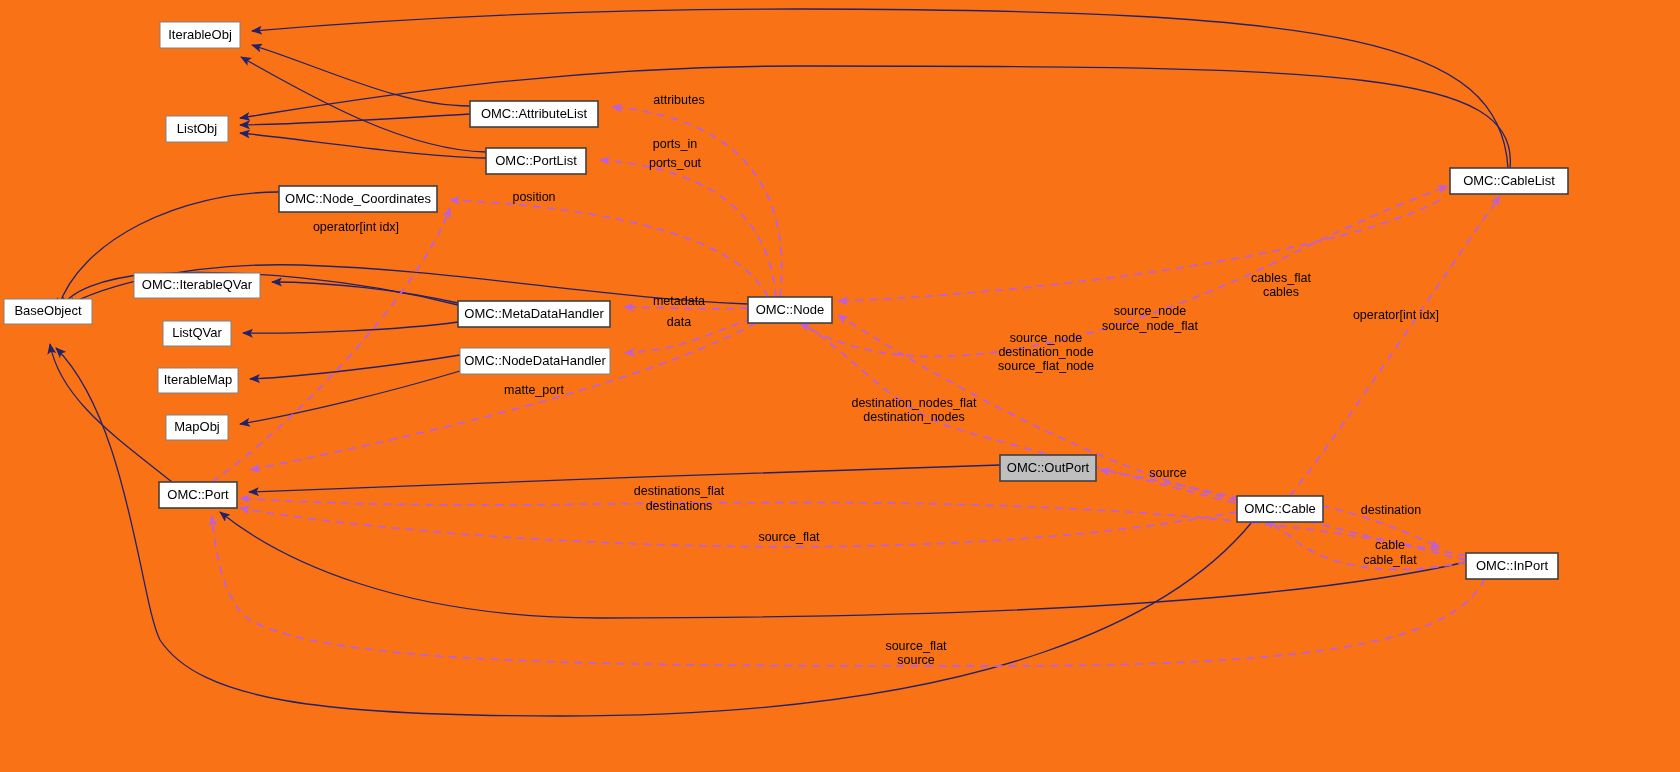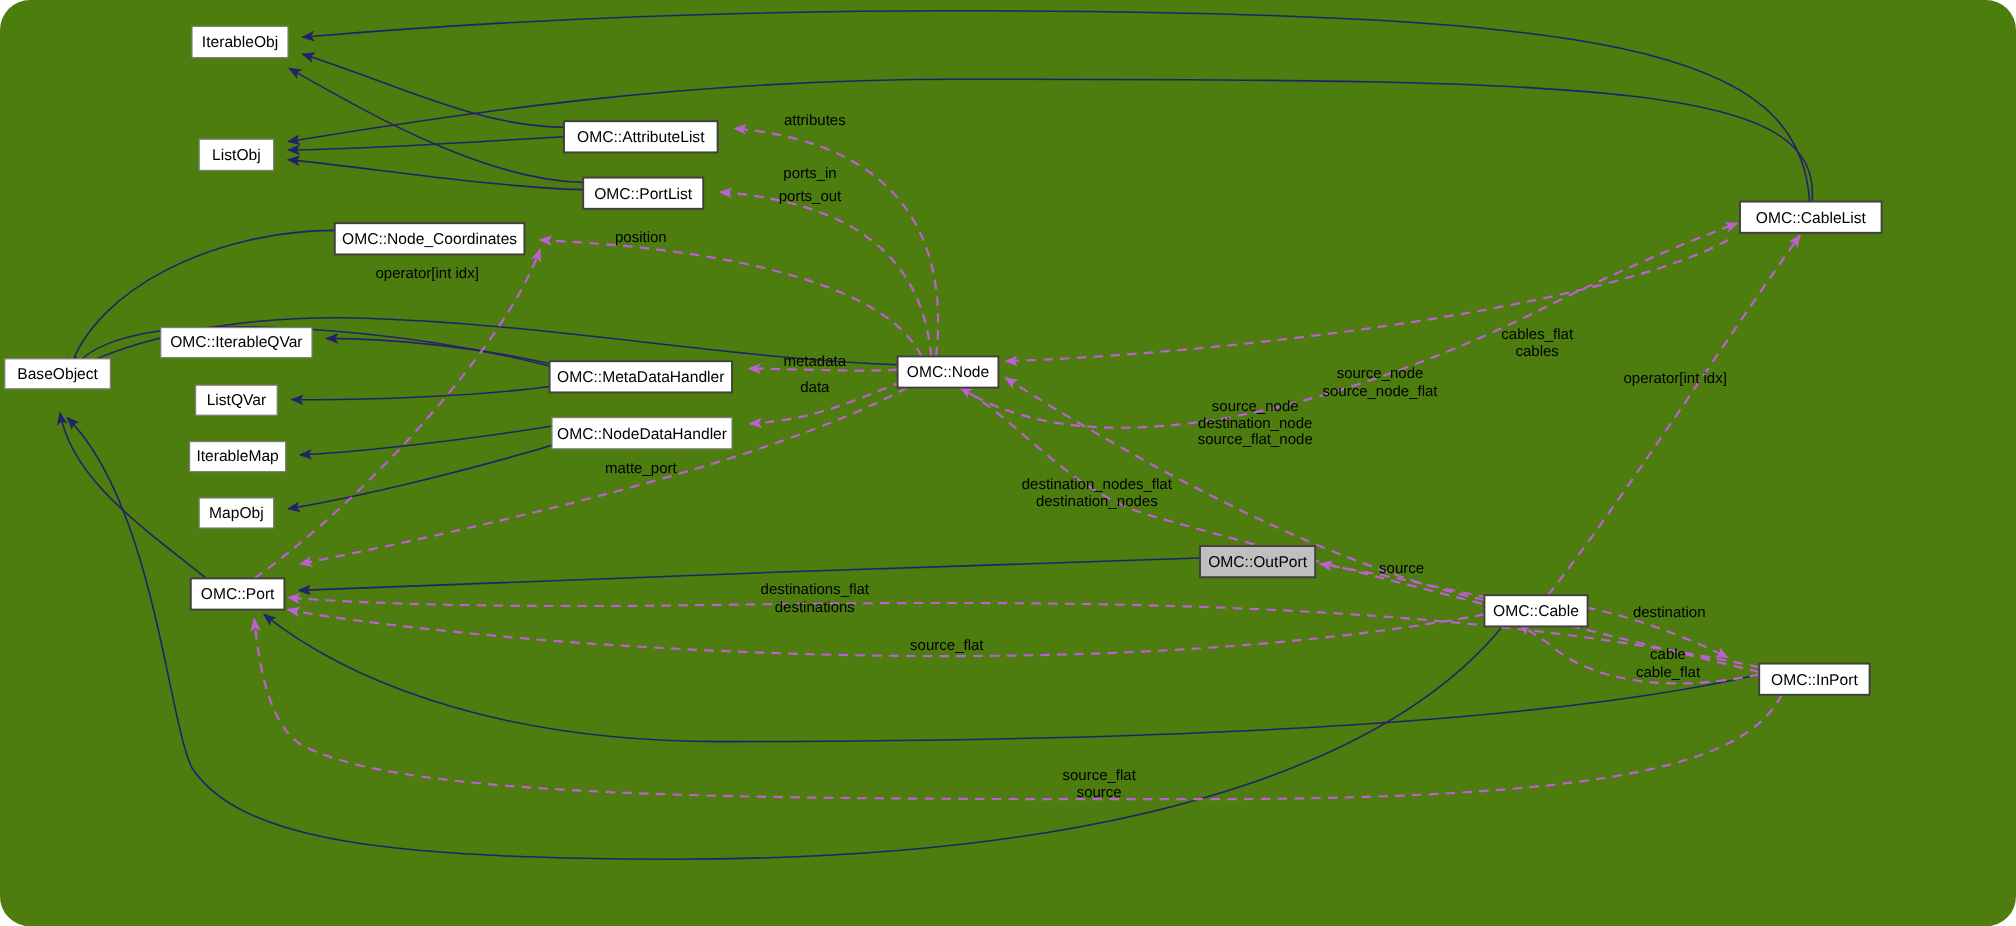--- a/index.html
+++ b/index.html
@@ -4,24 +4,23 @@
 <style>
   html, body {
     margin: 0;
     padding: 0;
     background: #ffffff;
   }
   #diagram-root {
     position: relative;
     width: 1680px;
     height: 772px;
-    background: #4d7c0f;
+    background: #f97316;
     font-family: "Liberation Sans", sans-serif;
     overflow: hidden;
-    border-radius: 25px;
   }
   svg#graph {
     position: absolute;
     left: 0;
     top: 0;
     width: 1680px;
     height: 772px;
   }
   .node-box rect {
     stroke-width: 1;

